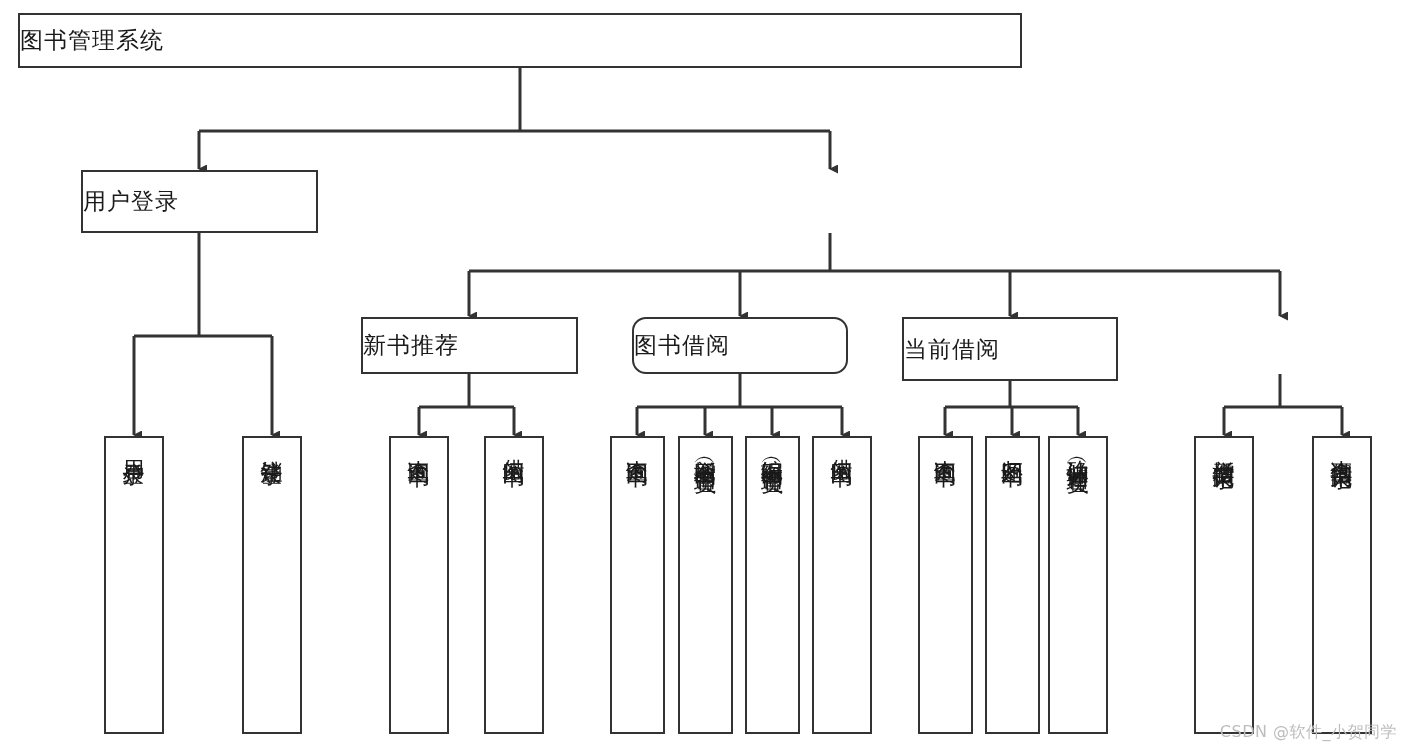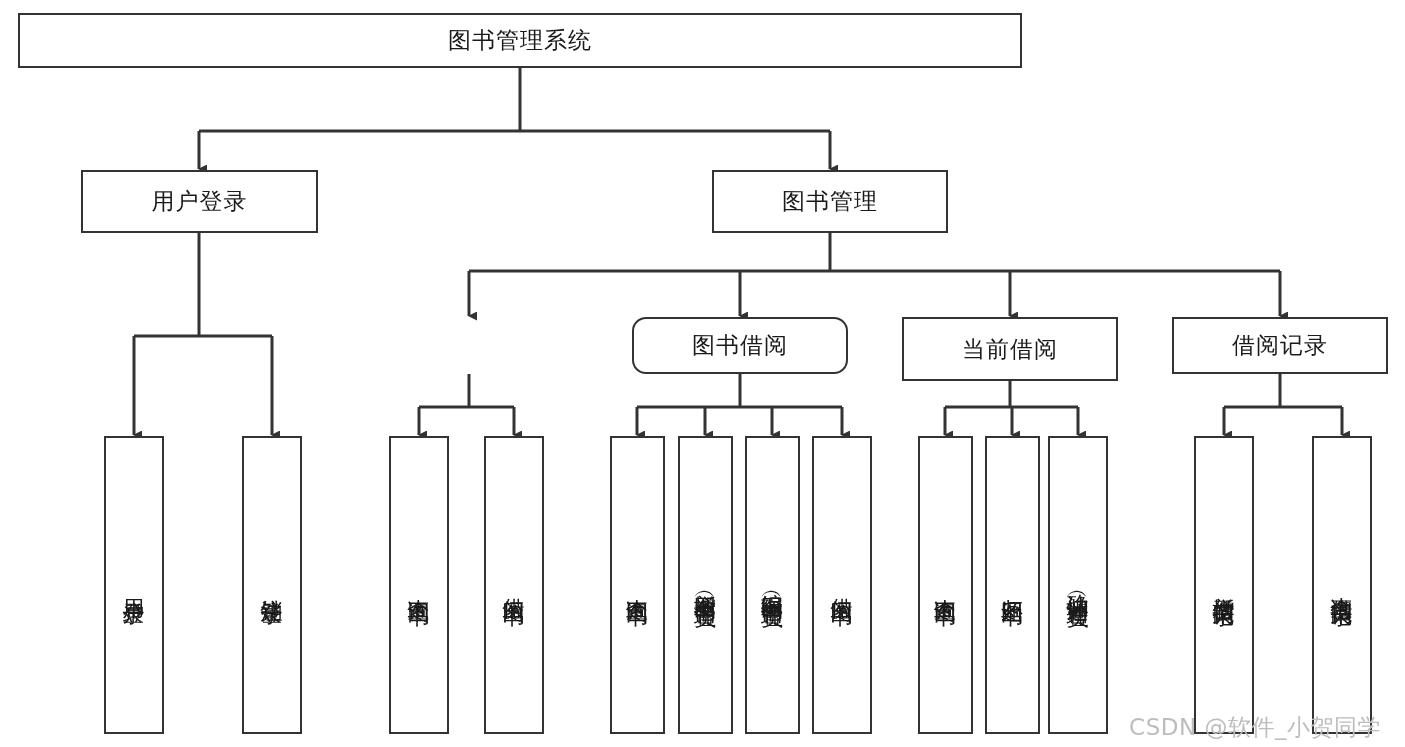--- a/index.html
+++ b/index.html
@@ -26,21 +26,20 @@
     height: 747px;
     pointer-events: none;
   }
   .node {
     position: absolute;
     box-sizing: border-box;
     border: 2px solid #333333;
     background: #ffffff;
     display: flex;
     align-items: center;
-    justify-content: center;
     color: #1a1a1a;
   }
   .node.horiz {
     font-size: 23px;
     letter-spacing: 1px;
   }
   .node.vert {
     writing-mode: vertical-rl;
     text-orientation: upright;
     font-size: 22px;
@@ -52,23 +51,23 @@
     writing-mode: vertical-rl;
     text-orientation: upright;
     white-space: nowrap;
   }
   .node-label {
     display: block;
     white-space: nowrap;
   }
   #watermark {
     position: absolute;
-    right: 24px;
+    right: 8px;
     bottom: 4px;
-    font-size: 23px;
+    font-size: 16px;
     color: #bdbdbd;
     letter-spacing: 0.5px;
     white-space: nowrap;
   }
 </style>
 </head>
 <body>
 
 <div id="diagram-root">
 
@@ -115,32 +114,29 @@
       </g>
   </svg>
 
   <div class="node horiz" style="left: 18px; top: 13px; width: 1004px; height: 55px;">
     <span class="node-label">图书管理系统</span>
   </div>
 
   <div class="node horiz" style="left: 81px; top: 170px; width: 237px; height: 63px;">
     <span class="node-label">用户登录</span>
   </div>
-  <div class="node horiz" style="left: 712px; top: 170px; width: 236px; height: 63px;">
-    <span class="node-label">图书管理</span>
+
+  <div class="node horiz" style="left: 361px; top: 317px; width: 217px; height: 57px;">
+    <span class="node-label">新书推荐</span>
   </div>
-
   <div class="node horiz" style="left: 632px; top: 317px; width: 216px; height: 57px; border-radius: 14px;">
     <span class="node-label">图书借阅</span>
   </div>
   <div class="node horiz" style="left: 902px; top: 317px; width: 216px; height: 64px;">
     <span class="node-label">当前借阅</span>
-  </div>
-  <div class="node horiz" style="left: 1172px; top: 317px; width: 216px; height: 57px;">
-    <span class="node-label">借阅记录</span>
   </div>
 
   <div class="node vert" style="left: 104px; top: 436px; width: 60px; height: 298px;">
     <span class="node-label">用户登录</span>
   </div>
   <div class="node vert" style="left: 242px; top: 436px; width: 60px; height: 298px;">
     <span class="node-label">注销登录</span>
   </div>
   <div class="node vert" style="left: 389px; top: 436px; width: 60px; height: 298px;">
     <span class="node-label">查询图书</span>

